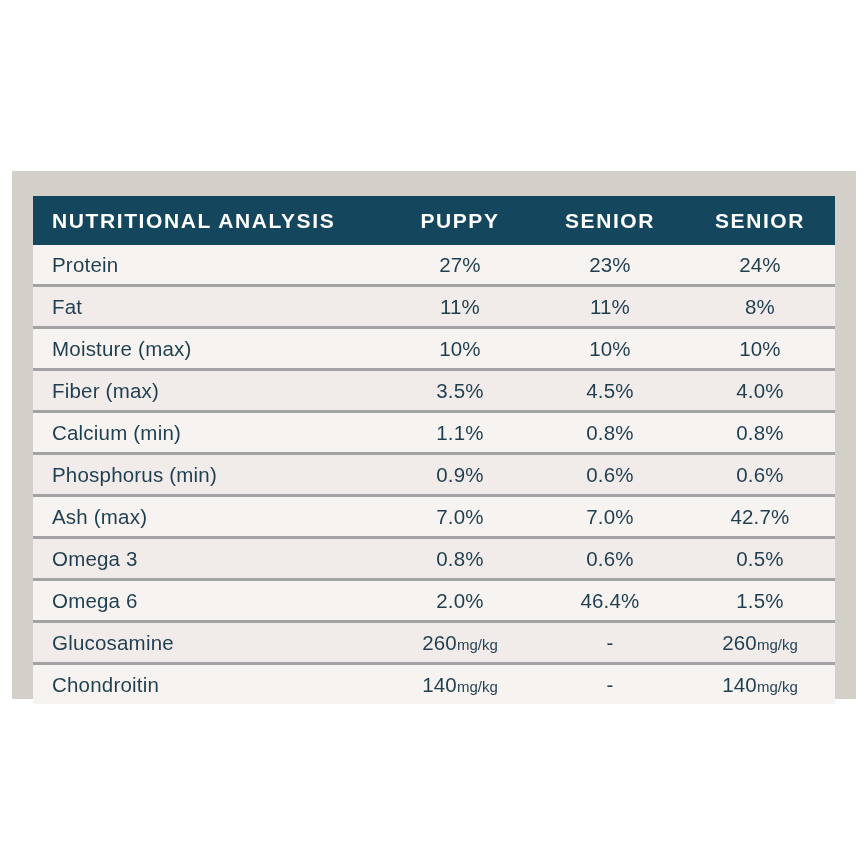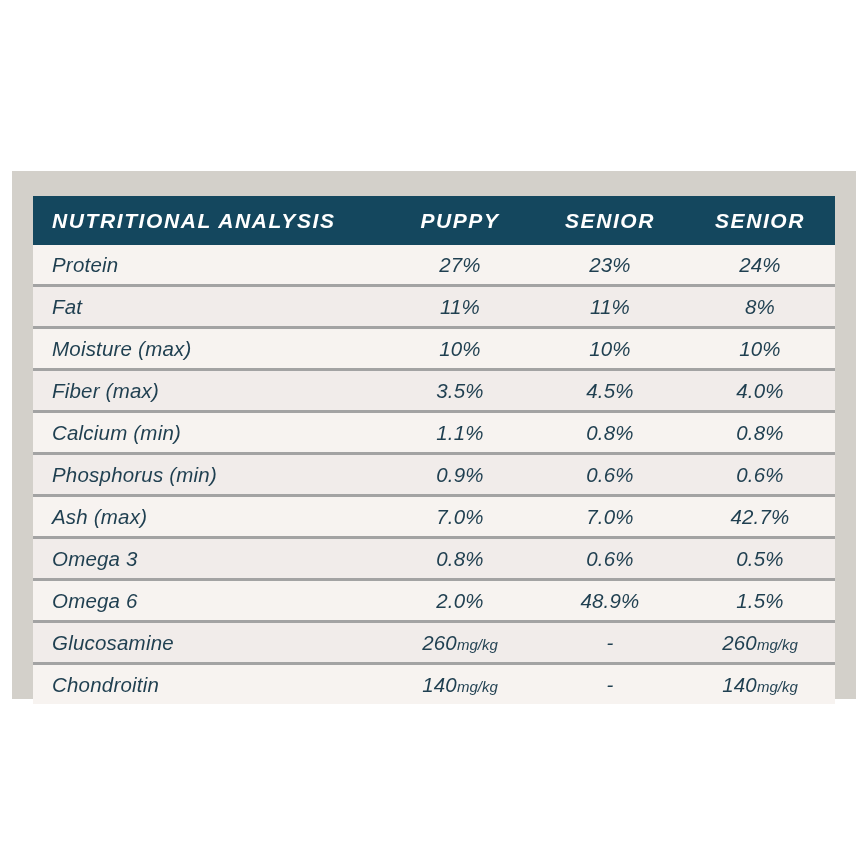--- a/index.html
+++ b/index.html
@@ -13,21 +13,20 @@
     font-family: "Liberation Sans", sans-serif;
     overflow: hidden;
   }
   .page {
     position: relative;
     width: 868px;
     height: 868px;
     display: flex;
     align-items: center;
     justify-content: center;
-    font-style: italic;
   }
   .card {
     position: absolute;
     left: 12px;
     top: 171px;
     width: 844px;
     height: 528px;
     background: #d3d0ca;
   }
   .table-wrap {
@@ -162,21 +161,21 @@
         </tr>
         <tr class="even">
           <td class="label">Omega 3</td>
           <td class="val">0.8%</td>
           <td class="val">0.6%</td>
           <td class="val">0.5%</td>
         </tr>
         <tr class="odd">
           <td class="label">Omega 6</td>
           <td class="val">2.0%</td>
-          <td class="val">48.9%</td>
+          <td class="val">46.4%</td>
           <td class="val">1.5%</td>
         </tr>
         <tr class="even">
           <td class="label">Glucosamine</td>
           <td class="val"><span>260</span><span class="unit">mg/kg</span></td>
           <td class="val">-</td>
           <td class="val"><span>260</span><span class="unit">mg/kg</span></td>
         </tr>
         <tr class="odd">
           <td class="label">Chondroitin</td>

